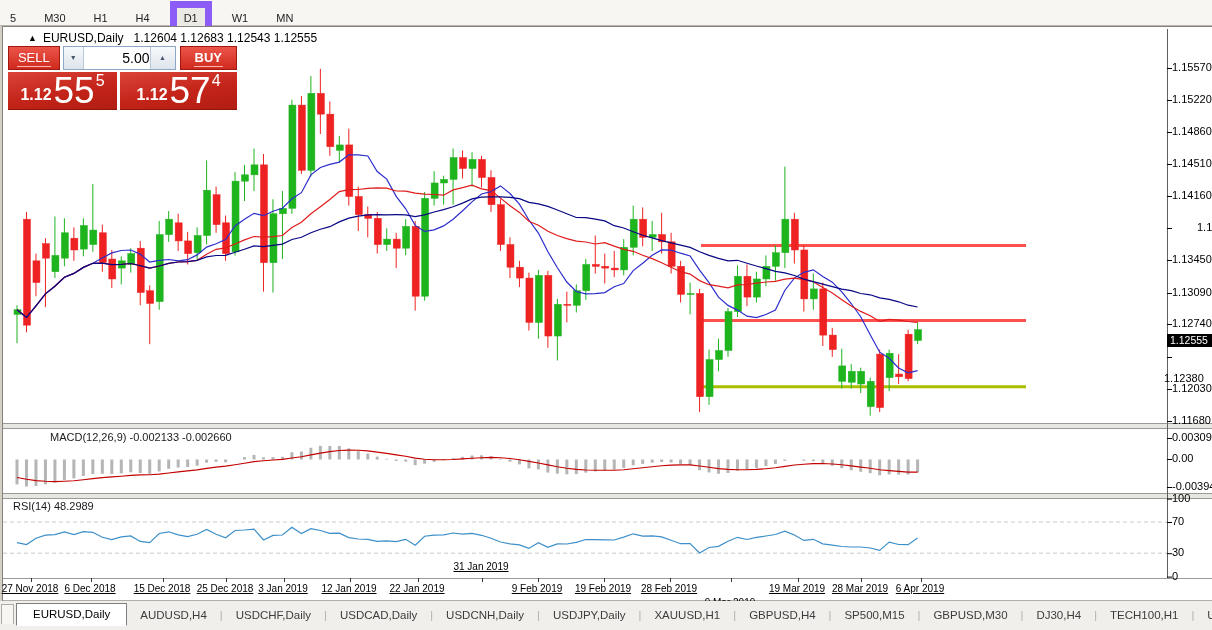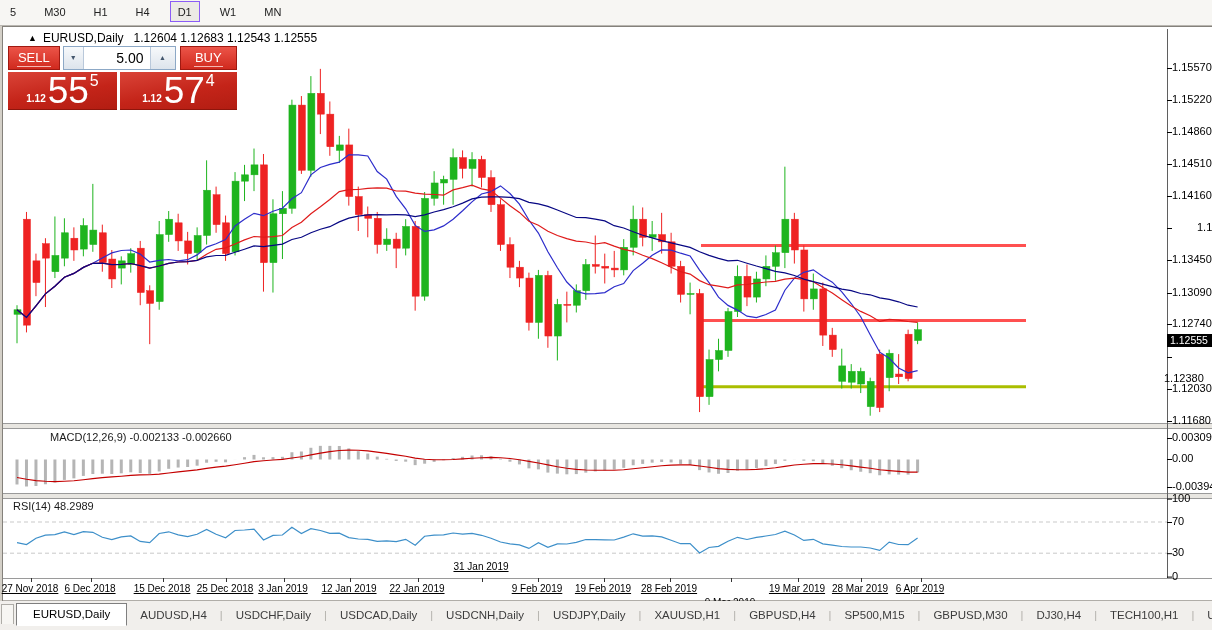--- a/index.html
+++ b/index.html
@@ -5,21 +5,21 @@
   html,body{margin:0;padding:0;width:1212px;height:630px;overflow:hidden;
     background:#d4d0c8;font-family:"Liberation Sans",sans-serif;
     -webkit-font-smoothing:none;}
   #stage{position:relative;width:1212px;height:630px;}
 
   
   #toolbar{position:absolute;left:0;top:0;width:1212px;height:25px;
     background:#f7f6f3;border-bottom:1px solid #b9b6b0;white-space:nowrap;}
   .tf-btn{display:inline-block;font-size:11px;color:#222;padding:4px 7px 3px 7px;
     margin-top:1px;border:1px solid transparent;cursor:default;}
-  .tf-btn.active{background:#eceae5;border:1px solid #8b5cf6;}
+  .tf-btn.active{background:#eceae5;border:7px solid #8b5cf6;}
 
   
   #chart-window{position:absolute;left:2px;top:26px;width:1210px;height:574px;
     background:#ffffff;border-top:1px solid #84817b;border-left:1px solid #84817b;}
   #chart-svg{position:absolute;left:0;top:0;}
 
   
   #overlay{position:absolute;left:0;top:0;width:997px;height:630px;pointer-events:none;border-radius:13px;}
   #overlay *{pointer-events:auto;}
 
@@ -27,35 +27,35 @@
   #quote-strip .mark{font-size:9px;position:relative;top:-1px;margin-right:6px;}
   #quote-strip .sym{margin-right:10px;}
 
   
   #trade-panel{position:absolute;left:8px;top:46px;width:229px;}
   #tp-row1{display:flex;height:24px;}
   .tp-btn{background:linear-gradient(180deg,#ec5448,#d02a1e);border:1px solid #a01911;
     color:#fff;font-size:13px;text-align:center;line-height:22px;cursor:pointer;}
   .tp-btn span{border-bottom:1px solid #f4b7b2;padding:0 1px 1px 1px;}
   #sell-btn{width:51px;}
-  #buy-btn{width:57px;margin-left:4px;}
+  #buy-btn{width:57px;margin-left:4px;font-weight:bold;}
   #volume-box{display:flex;width:114px;margin-left:3px;height:22px;margin-top:0;
     border:1px solid #8ca8c6;background:#fff;}
   .spin-btn{width:19px;background:linear-gradient(180deg,#f7f9fb,#dde4ec);
     border-right:1px solid #b9c8da;color:#44576e;font-size:7px;text-align:center;
     line-height:22px;cursor:pointer;}
   #vol-up{border-right:none;border-left:1px solid #b9c8da;width:24px;}
-  #volume-value{flex:1;font-size:14px;color:#000;text-align:right;line-height:22px;padding-right:6px;}
+  #volume-value{flex:1;font-size:14px;color:#000;text-align:right;line-height:22px;padding-right:0;}
   #tp-row2{display:flex;margin-top:2px;height:38px;}
   .big-box{background:linear-gradient(170deg,#da4438 0%,#c42419 55%,#b21d12 100%);
     border-bottom:1px solid #8e150c;color:#fff;display:flex;align-items:flex-end;
     justify-content:center;padding-bottom:1px;cursor:pointer;}
   #sell-box{width:109px;}
   #buy-box{width:117px;margin-left:3px;}
-  .bp-prefix{font-size:10px;font-weight:bold;margin:0 2px 4px 0;}
+  .bp-prefix{font-size:16px;font-weight:bold;margin:0 2px 4px 0;}
   .bp-big{font-size:37px;line-height:34px;font-weight:normal;}
   .bp-sup{font-size:16px;margin:0 0 18px 1px;}
 
   
   .ax-label{position:absolute;font-size:11px;color:#000;white-space:nowrap;}
   .date-label{position:absolute;font-size:10px;color:#000;transform:translateX(-50%);white-space:nowrap;text-decoration:underline;}
   .ind-label{position:absolute;font-size:11px;color:#1a1a1a;white-space:nowrap;}
   #price-tag{position:absolute;left:1167px;top:334px;width:45px;height:13px;background:#000;
     color:#fff;font-size:10.5px;line-height:13px;padding-left:3px;}
 

